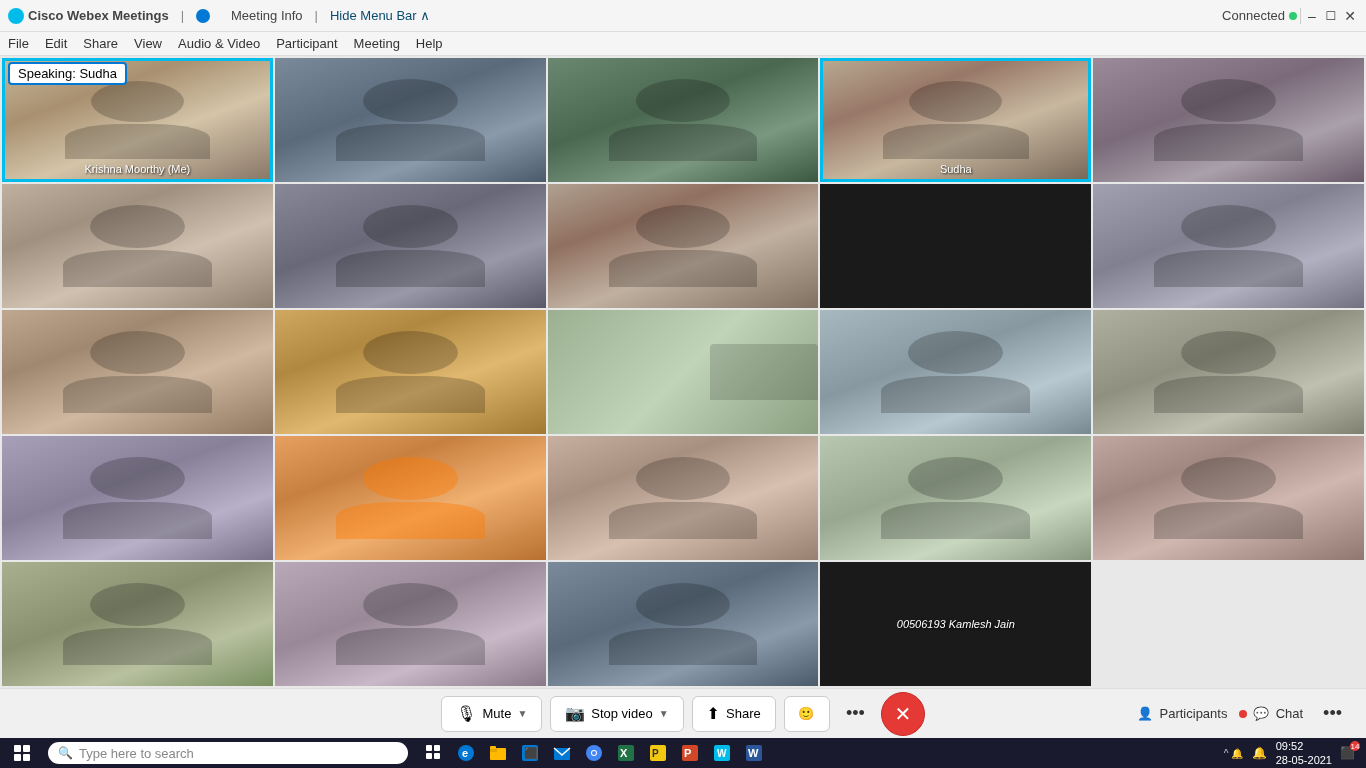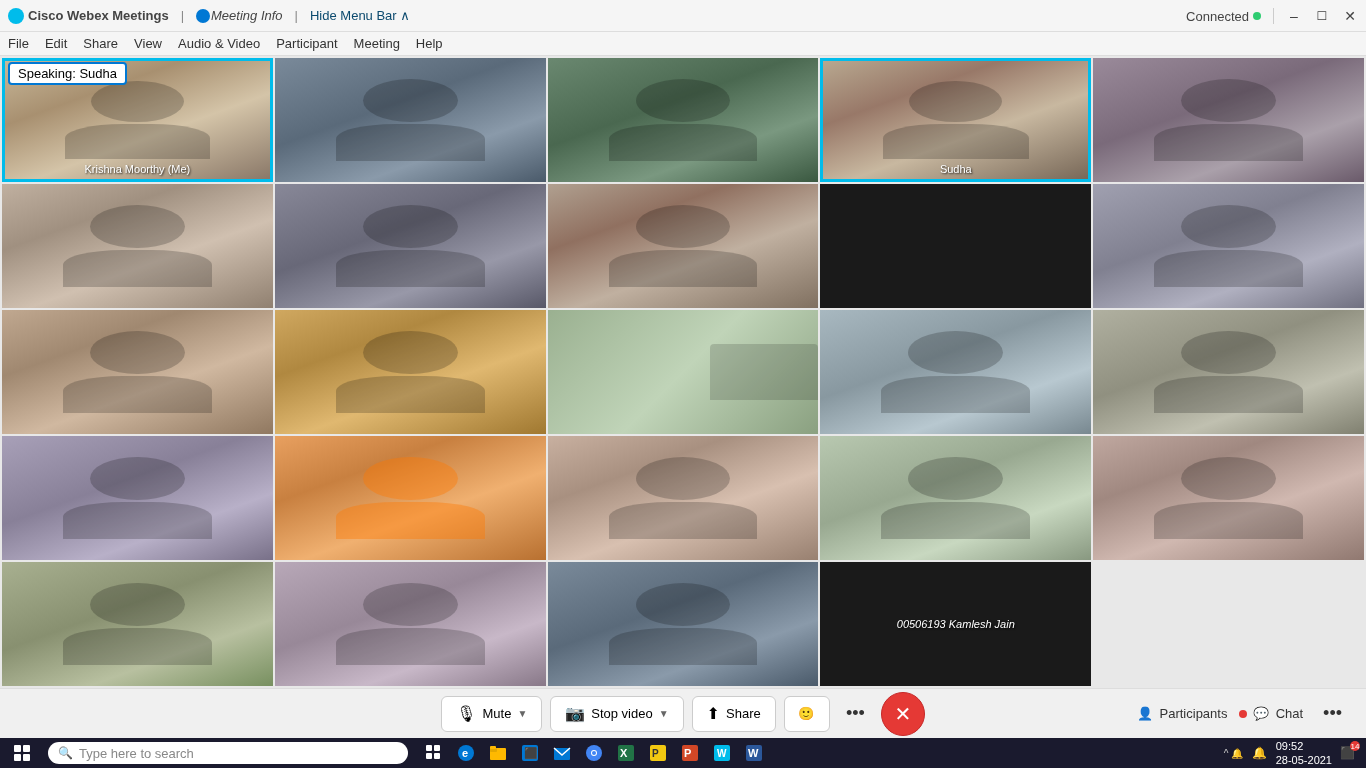--- a/index.html
+++ b/index.html
@@ -11,24 +11,24 @@
       background: #f5f5f5;
       display: flex;
       align-items: center;
       padding: 0 8px;
       border-bottom: 1px solid #ddd;
       font-size: 13px;
     }
     #title-bar .title-left { display: flex; align-items: center; gap: 12px; flex: 1; }
     #title-bar .cisco-logo { display: flex; align-items: center; gap: 4px; color: #444; font-weight: 600; }
     #title-bar .cisco-icon { width: 16px; height: 16px; background: #00bceb; border-radius: 50%; display: inline-flex; align-items: center; justify-content: center; }
-    #title-bar .meeting-info { display: flex; align-items: center; gap: 1px; color: #444; font-style: italic; }
+    #title-bar .meeting-info { display: flex; align-items: center; gap: 21px; color: #444; }
     #title-bar .globe-icon { width: 14px; height: 14px; background: #0078d4; border-radius: 50%; }
     #title-bar .hide-menu { color: #0c4a6e; cursor: pointer; }
-    #title-bar .title-right { display: flex; align-items: flex-end; gap: 12px; }
+    #title-bar .title-right { display: flex; align-items: center; gap: 3px; }
     #title-bar .connected { display: flex; align-items: center; gap: 4px; color: #444; }
     #title-bar .dot-green { width: 8px; height: 8px; background: #2ecc71; border-radius: 50%; }
     #title-bar .win-btn { width: 16px; height: 16px; display: flex; align-items: center; justify-content: center; cursor: pointer; font-size: 12px; color: #444; }
     #title-bar .separator { width: 1px; height: 16px; background: #ccc; }
 
     
     #menu-bar {
       height: 24px;
       background: #f5f5f5;
       display: flex;

